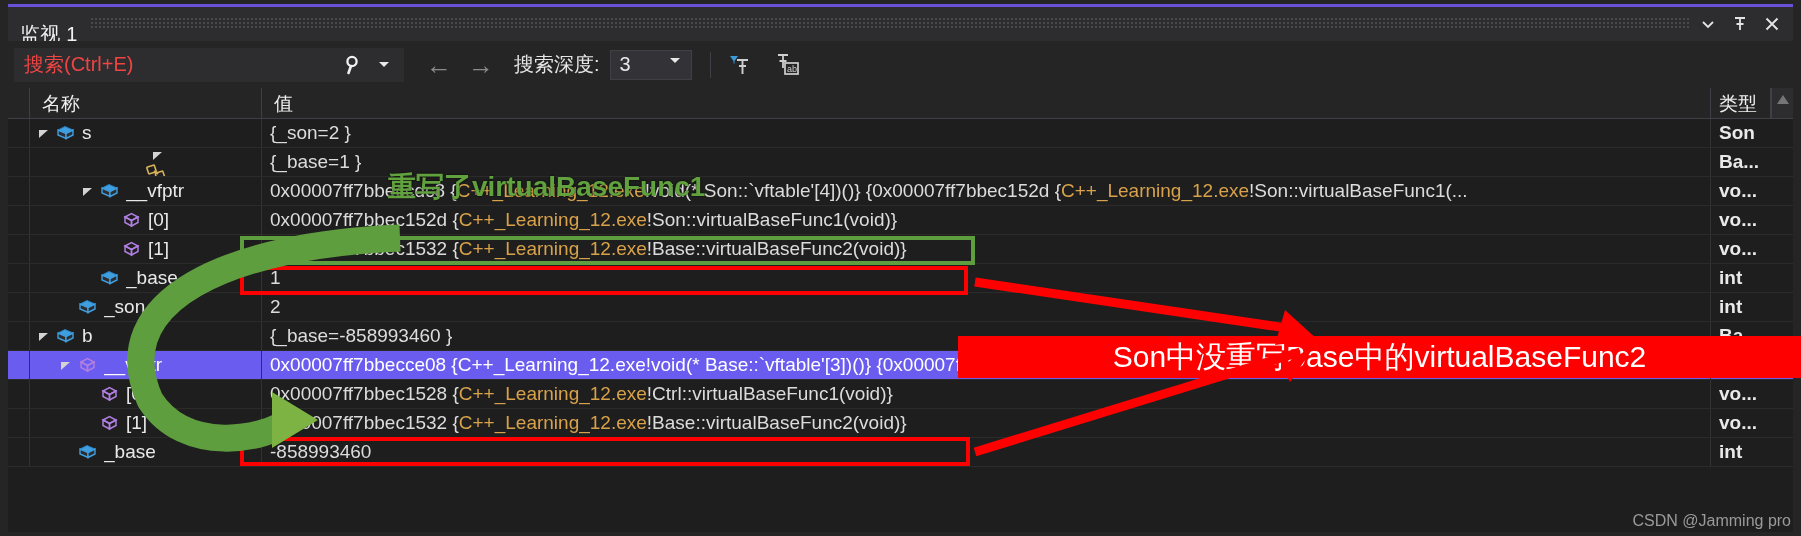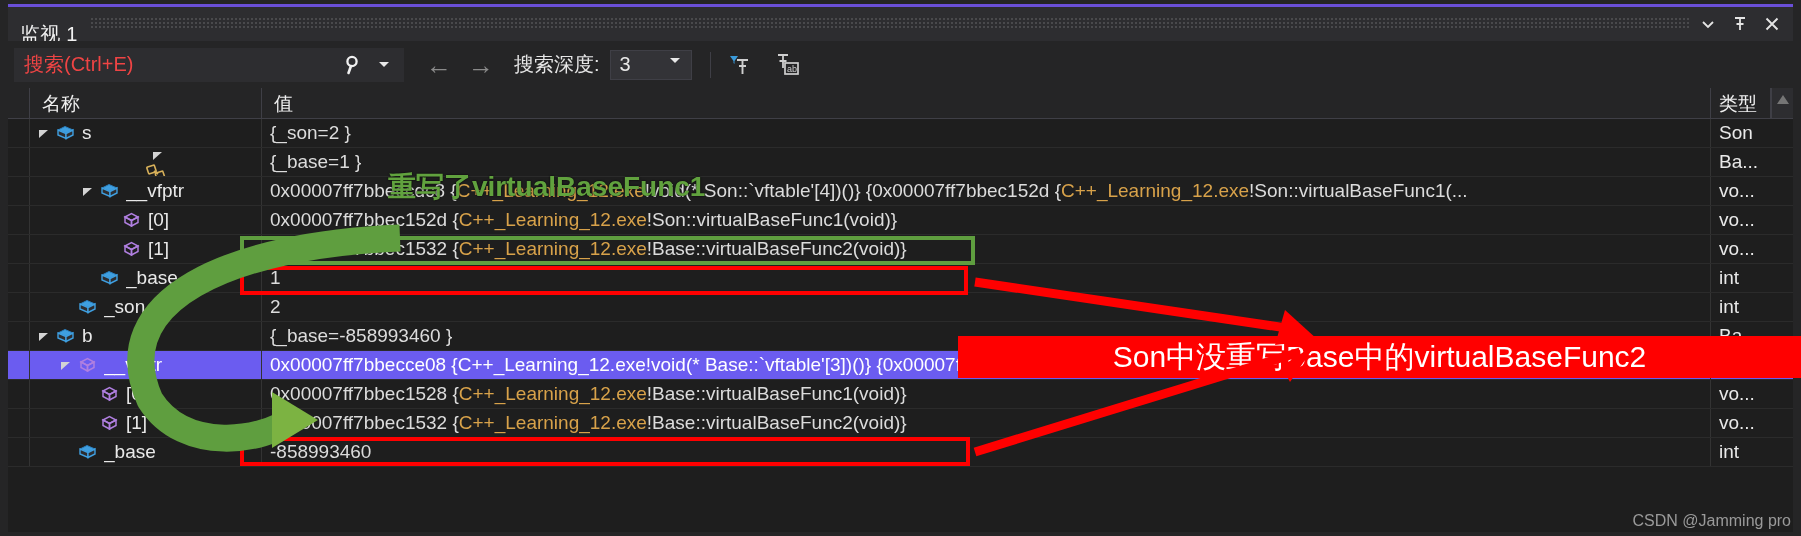--- a/index.html
+++ b/index.html
@@ -96,21 +96,21 @@
     width:232px; flex:0 0 232px; border-right:1px solid #333;
     display:flex; align-items:center; color:#e9e9e9; font-size:19px;
     white-space:nowrap; overflow:hidden;
   }
   .r-value {
     flex:1; border-right:1px solid #333; display:flex; align-items:center;
     color:#e9e9e9; font-size:19px; padding-left:8px; white-space:nowrap; overflow:hidden;
   }
   .r-type {
     width:60px; flex:0 0 60px; display:flex; align-items:center;
-    color:#e9e9e9; font-size:19px; padding-left:8px; white-space:nowrap; overflow:hidden;
+    color:#e9e9e9; font-size:19px; padding-left:8px; white-space:nowrap; overflow:hidden;font-weight:bold;
   }
   .r-sb { width:22px; flex:0 0 22px; background:#1e1e1e; }
   .row.sel .r-sb { background:#6b5cf0; }
 
   .twisty {
     width:14px; height:14px; margin-right:4px; flex:0 0 14px;
     display:flex; align-items:center; justify-content:center;
   }
   .ico { width:22px;height:20px; flex:0 0 22px; margin-right:6px; display:flex;align-items:center;justify-content:center;}
   .nm { overflow:hidden; text-overflow:clip; }
@@ -433,21 +433,21 @@
             <span class="ico">
               <svg width="21" height="18" viewBox="0 0 21 18">
                 <path d="M4 6 L10.5 2.5 L17 6 L10.5 9.5 Z" fill="none" stroke="#b07fe0" stroke-width="1.5"></path>
                 <path d="M4 6 L4 11.5 L10.5 15 L10.5 9.5 Z" fill="none" stroke="#b07fe0" stroke-width="1.5"></path>
                 <path d="M10.5 9.5 L10.5 15 L17 11.5 L17 6 Z" fill="none" stroke="#b07fe0" stroke-width="1.5"></path>
               </svg>
             </span>
             <span class="nm">[0]</span>
           </div>
           <div class="r-value">
-            <span><span class="tok tok-addr">0x00007ff7bbec1528 {</span><span class="tok tok-mod">C++_Learning_12.exe</span><span class="tok tok-addr">!Base::virtualBaseFunc1(void)}</span></span>
+            <span><span class="tok tok-addr">0x00007ff7bbec1528 {</span><span class="tok tok-mod">C++_Learning_12.exe</span><span class="tok tok-addr">!Ctrl::virtualBaseFunc1(void)}</span></span>
           </div>
           <div class="r-type">vo...</div>
           <div class="r-sb"></div>
         </div>
         <div class="row">
           <div class="r-gut"></div>
           <div class="r-name" style="padding-left: 50px;">
             <span class="twisty"></span>
             <span class="ico">
               <svg width="21" height="18" viewBox="0 0 21 18">

